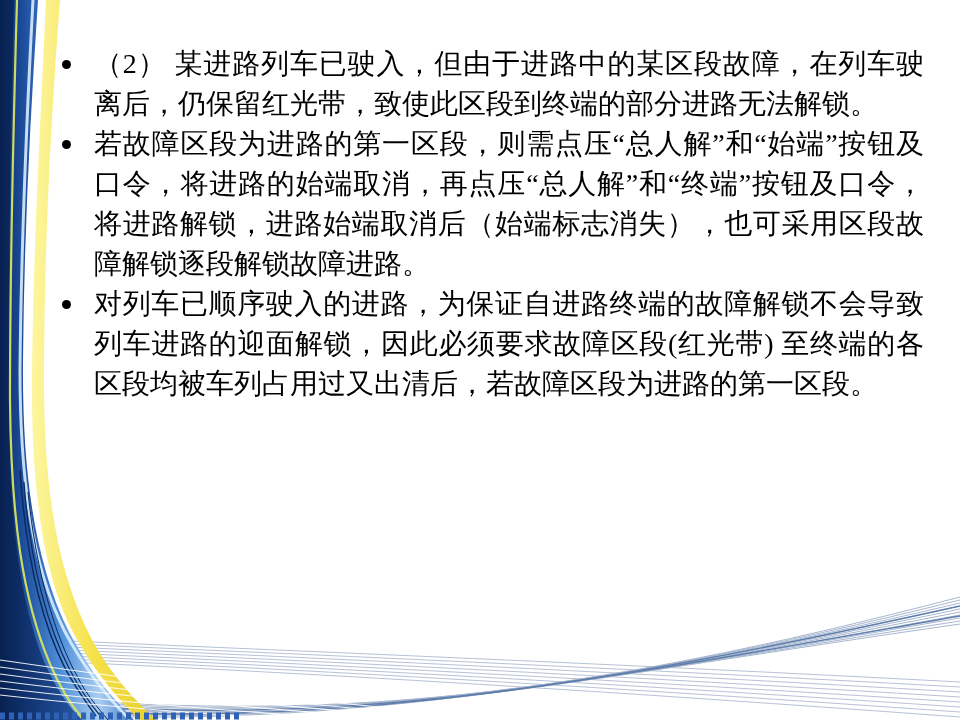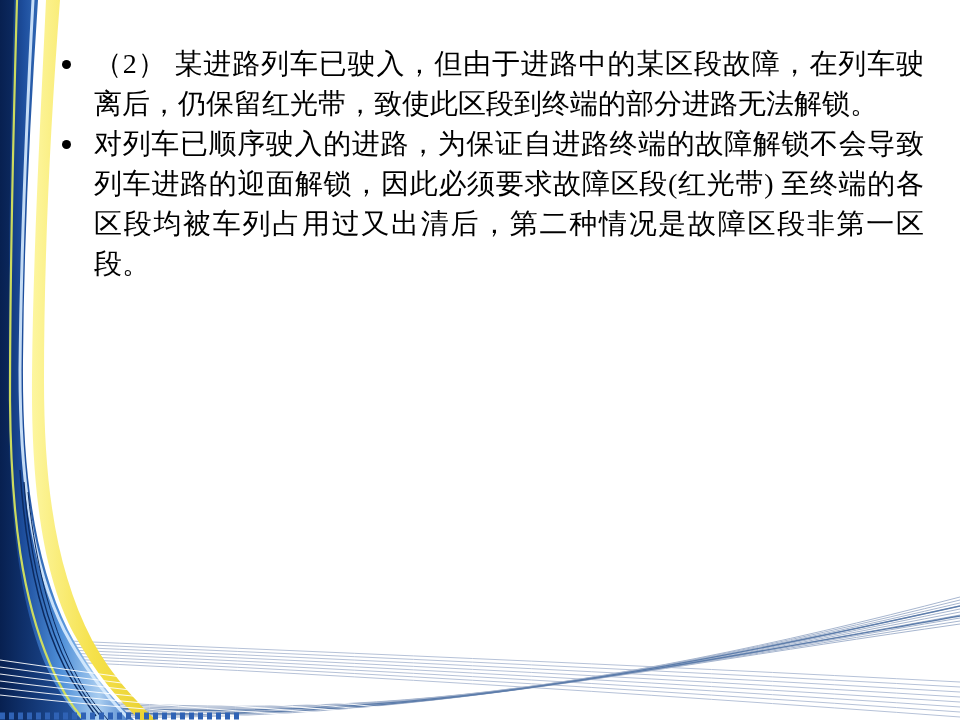--- a/index.html
+++ b/index.html
@@ -111,17 +111,23 @@
     <div class="bullet">
       <span class="dot">
           <i></i>
         </span>
       <span class="txt">（2） 某进路列车已驶入，但由于进路中的某区段故障，在列车驶离后，仍保留红光带，致使此区段到终端的部分进路无法解锁。</span>
     </div>
     <div class="bullet">
       <span class="dot">
           <i></i>
         </span>
-      <span class="txt">对列车已顺序驶入的进路，为保证自进路终端的故障解锁不会导致列车进路的迎面解锁，因此必须要求故障区段(红光带) 至终端的各区段均被车列占用过又出清后，第二种情况是故障区段非第一区段。</span>
+      <span class="txt">若故障区段为进路的第一区段，则需点压“总人解”和“始端”按钮及口令，将进路的始端取消，再点压“总人解”和“终端”按钮及口令，将进路解锁，进路始端取消后（始端标志消失），也可采用区段故障解锁逐段解锁故障进路。</span>
+    </div>
+    <div class="bullet">
+      <span class="dot">
+          <i></i>
+        </span>
+      <span class="txt">对列车已顺序驶入的进路，为保证自进路终端的故障解锁不会导致列车进路的迎面解锁，因此必须要求故障区段(红光带) 至终端的各区段均被车列占用过又出清后，若故障区段为进路的第一区段。</span>
     </div>
   </div>
 
 </div>
 
 </body></html>

